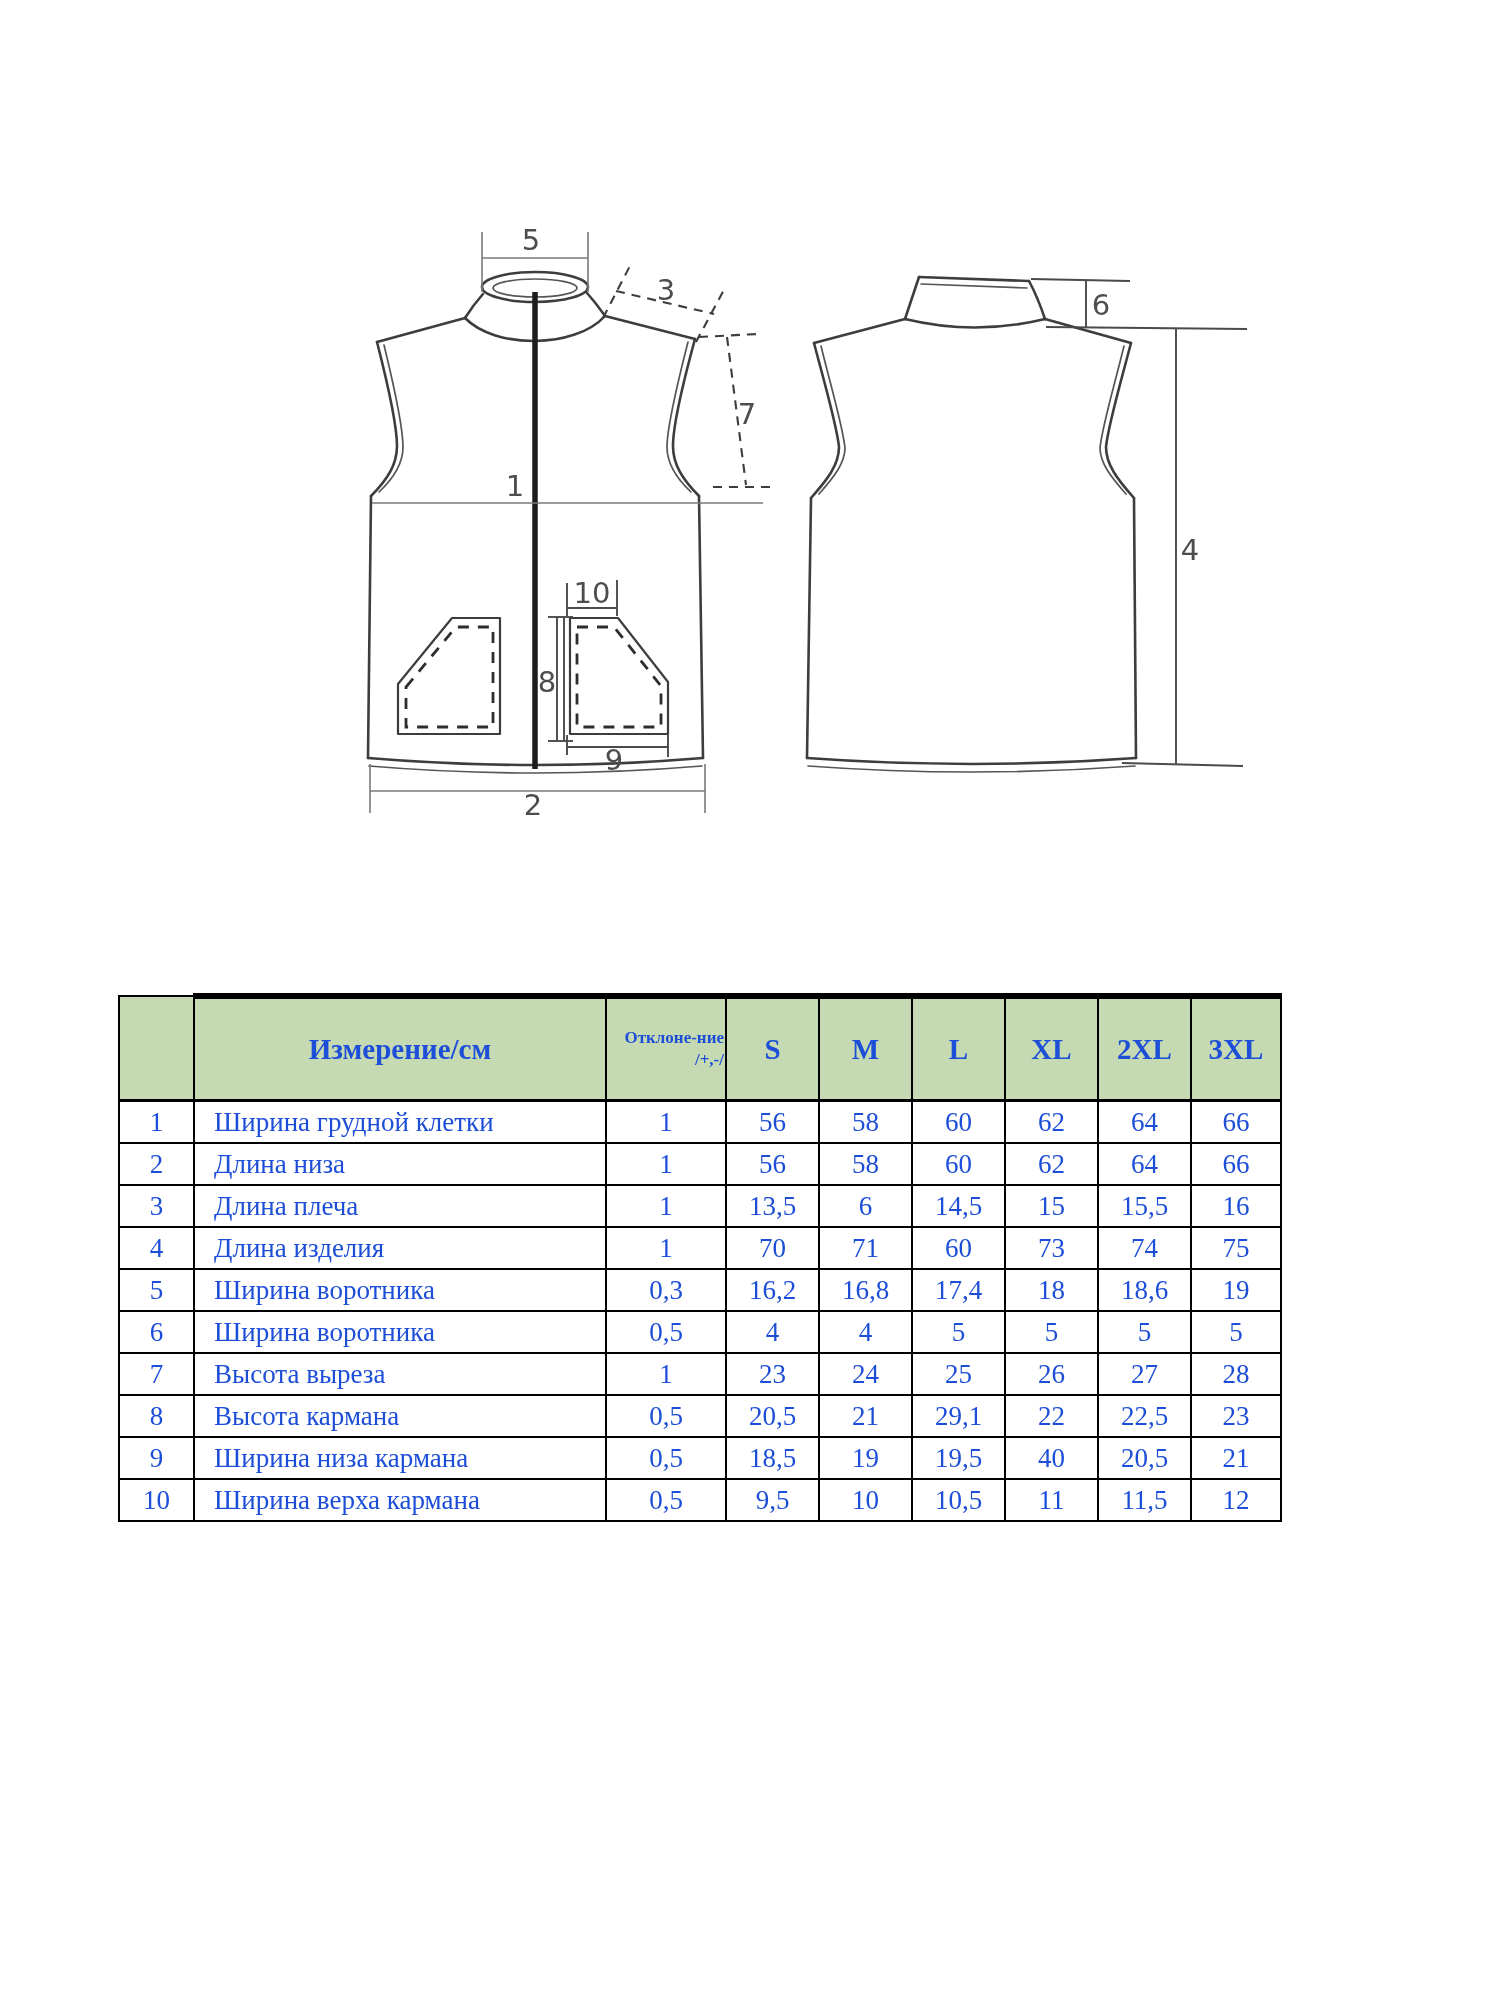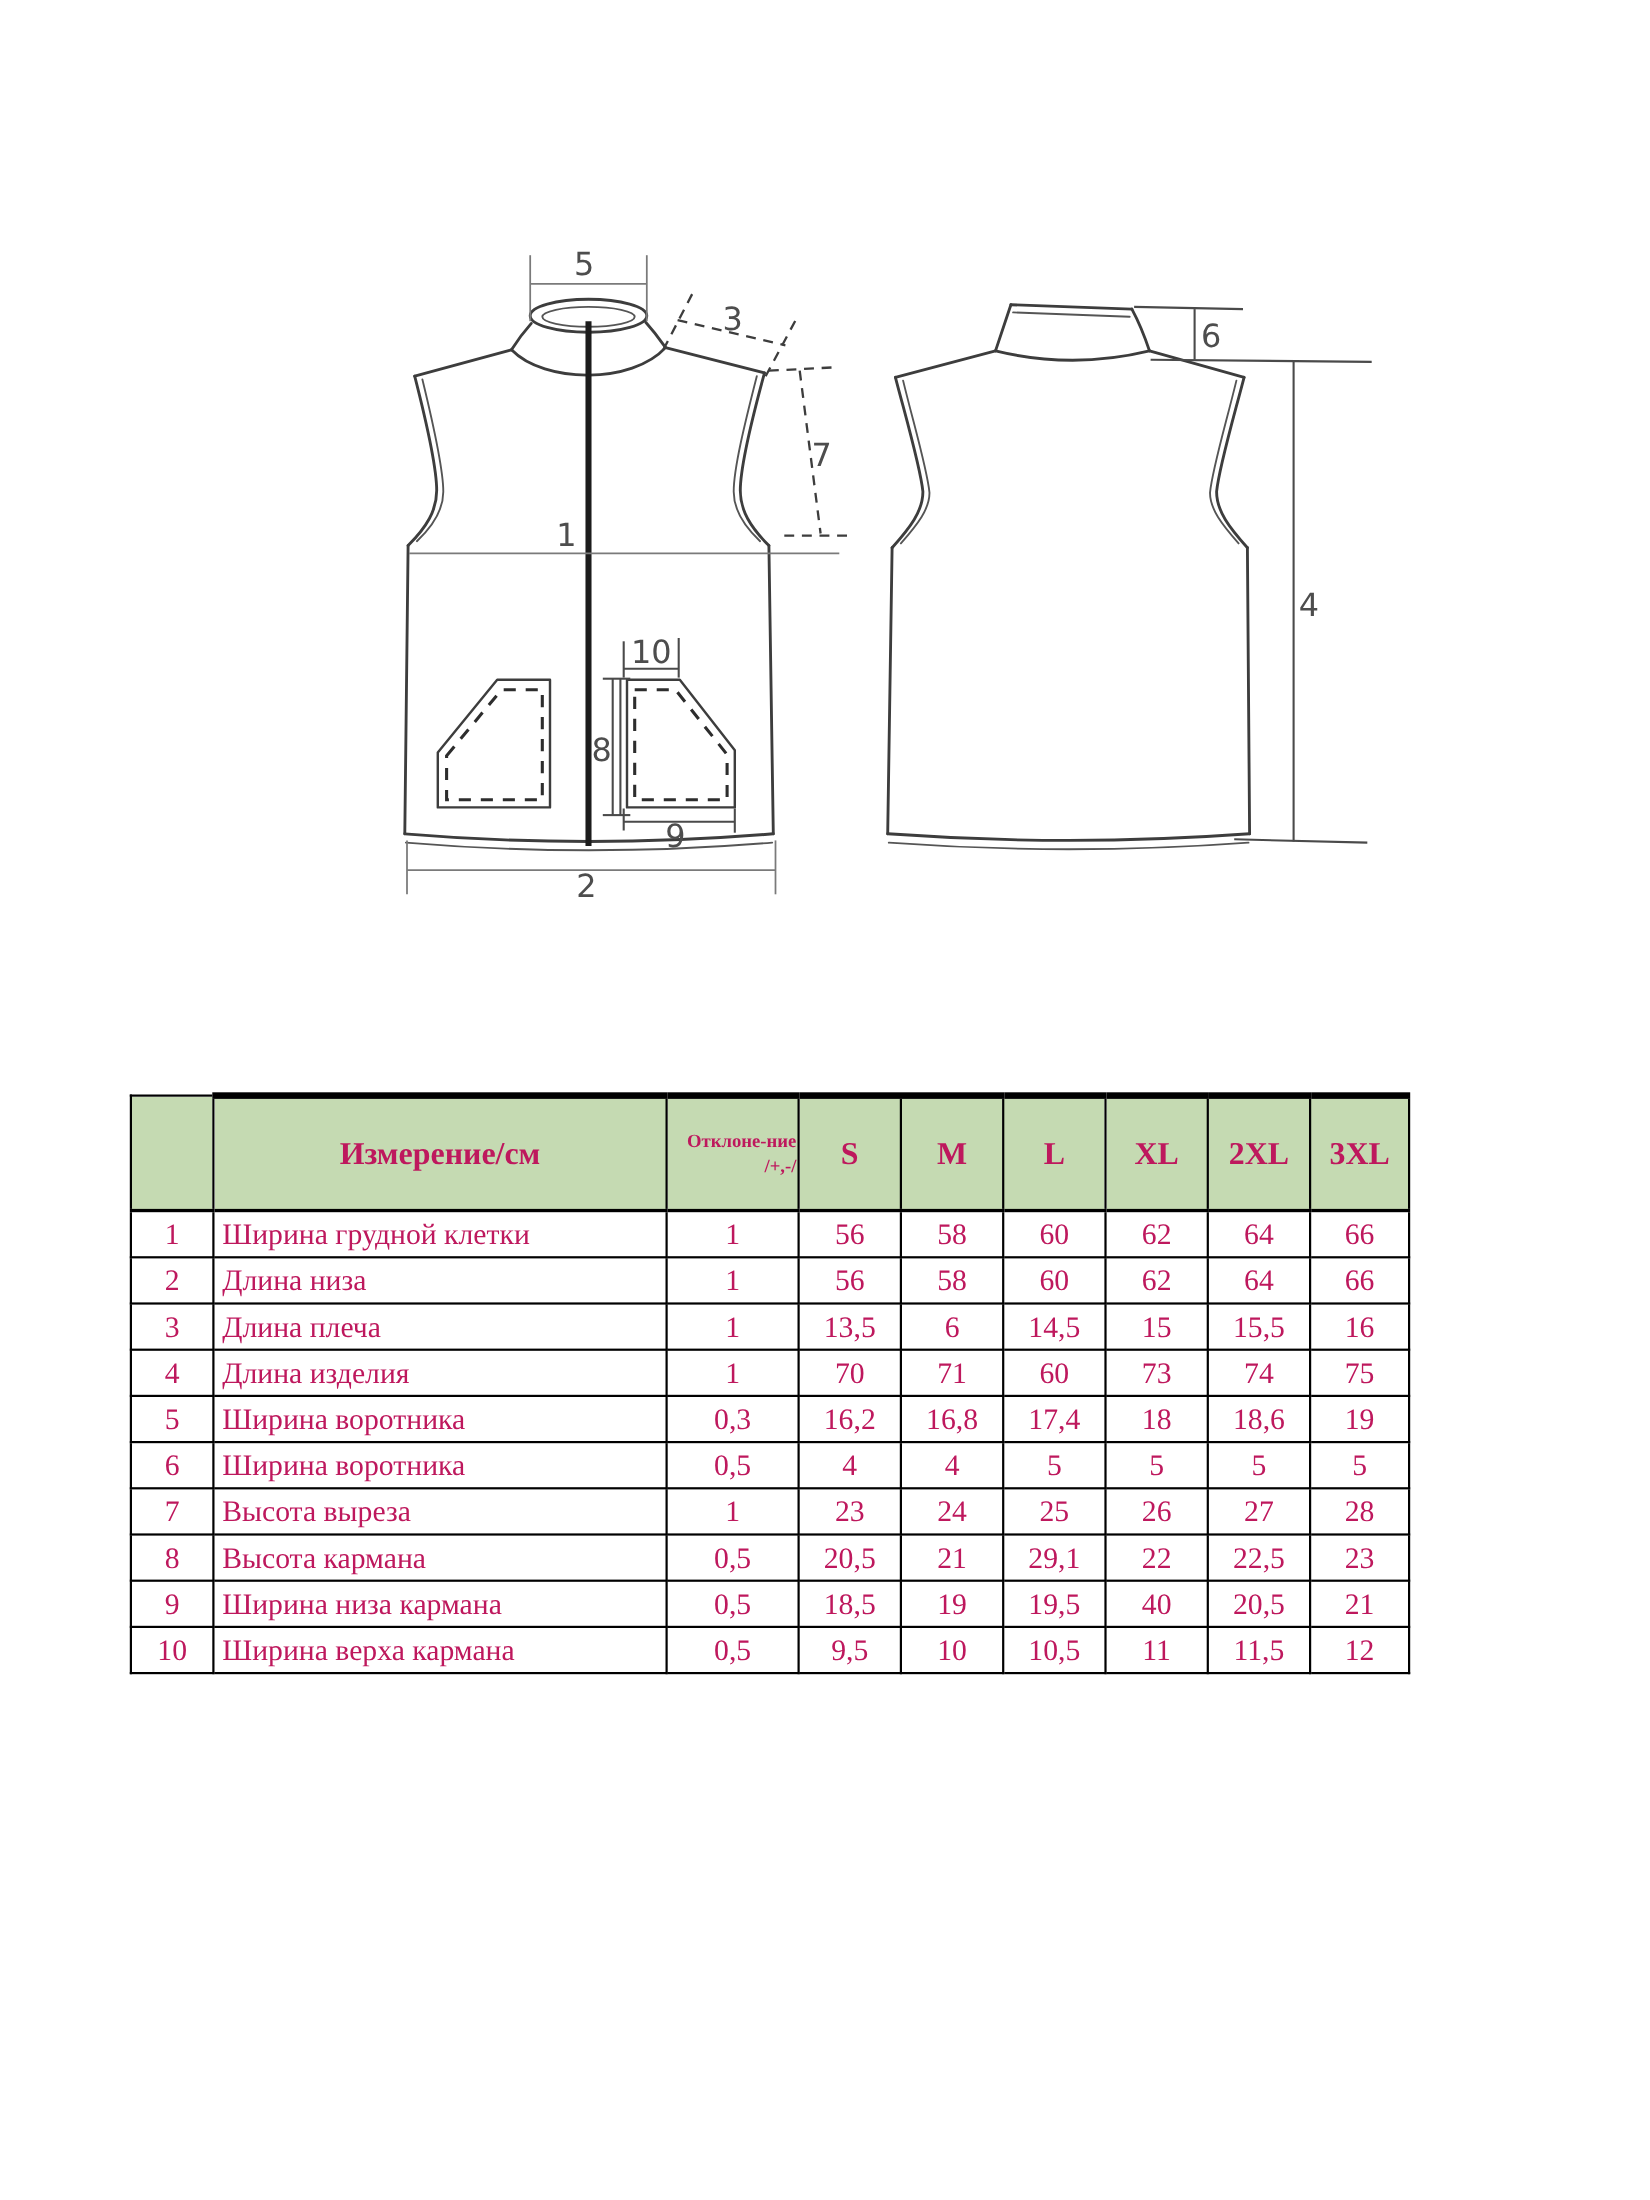--- a/index.html
+++ b/index.html
@@ -12,29 +12,29 @@
   .zip{fill:none;stroke:#1c1c1c;stroke-width:5.5;}
   .dim{fill:none;stroke:#7a7a7a;stroke-width:1.6;}
   .dimdark{fill:none;stroke:#4a4a4a;stroke-width:1.9;}
   .dash{fill:none;stroke:#3d3d3d;stroke-width:2.1;stroke-dasharray:9 7;}
   .pdash{fill:none;stroke:#2d2d2d;stroke-width:2.8;stroke-dasharray:11 9;}
   text.dlabel{font-family:"DejaVu Sans",sans-serif;font-size:29px;fill:#4d4d4d;text-anchor:middle;}
 
   
   table.size-table{position:absolute;left:118px;top:993px;width:1162px;
     border-collapse:collapse;table-layout:fixed;background:#fff;
-    font-family:"Liberation Serif",serif;color:#be185d;}
+    font-family:"Liberation Serif",serif;color:#1d4ed8;}
   table.size-table th,table.size-table td{border:2px solid #000;overflow:hidden;}
   table.size-table th{background:#c5dab2;height:98px;border-top:6px solid #000;border-bottom:3px solid #000;vertical-align:middle;}
   table.size-table th.corner{border-top:2px solid #000;}
   th.measure-h{font-size:29px;font-weight:bold;text-align:center;}
   th.dev-h{font-size:17px;font-weight:bold;text-align:right;line-height:1.3;}
   th.sz{font-size:29px;font-weight:bold;text-align:center;}
   table.size-table td{height:40px;font-size:27px;text-align:center;vertical-align:middle;padding:0;}
-  table.size-table td.name{text-align:left;padding-left:7px;}
+  table.size-table td.name{text-align:left;padding-left:19px;}
 </style>
 </head>
 <body>
 
 <div class="canvas">
 
   <svg class="drawing" width="1500" height="980" viewBox="0 0 1500 980" xmlns="http://www.w3.org/2000/svg">
 
     <g>
 

